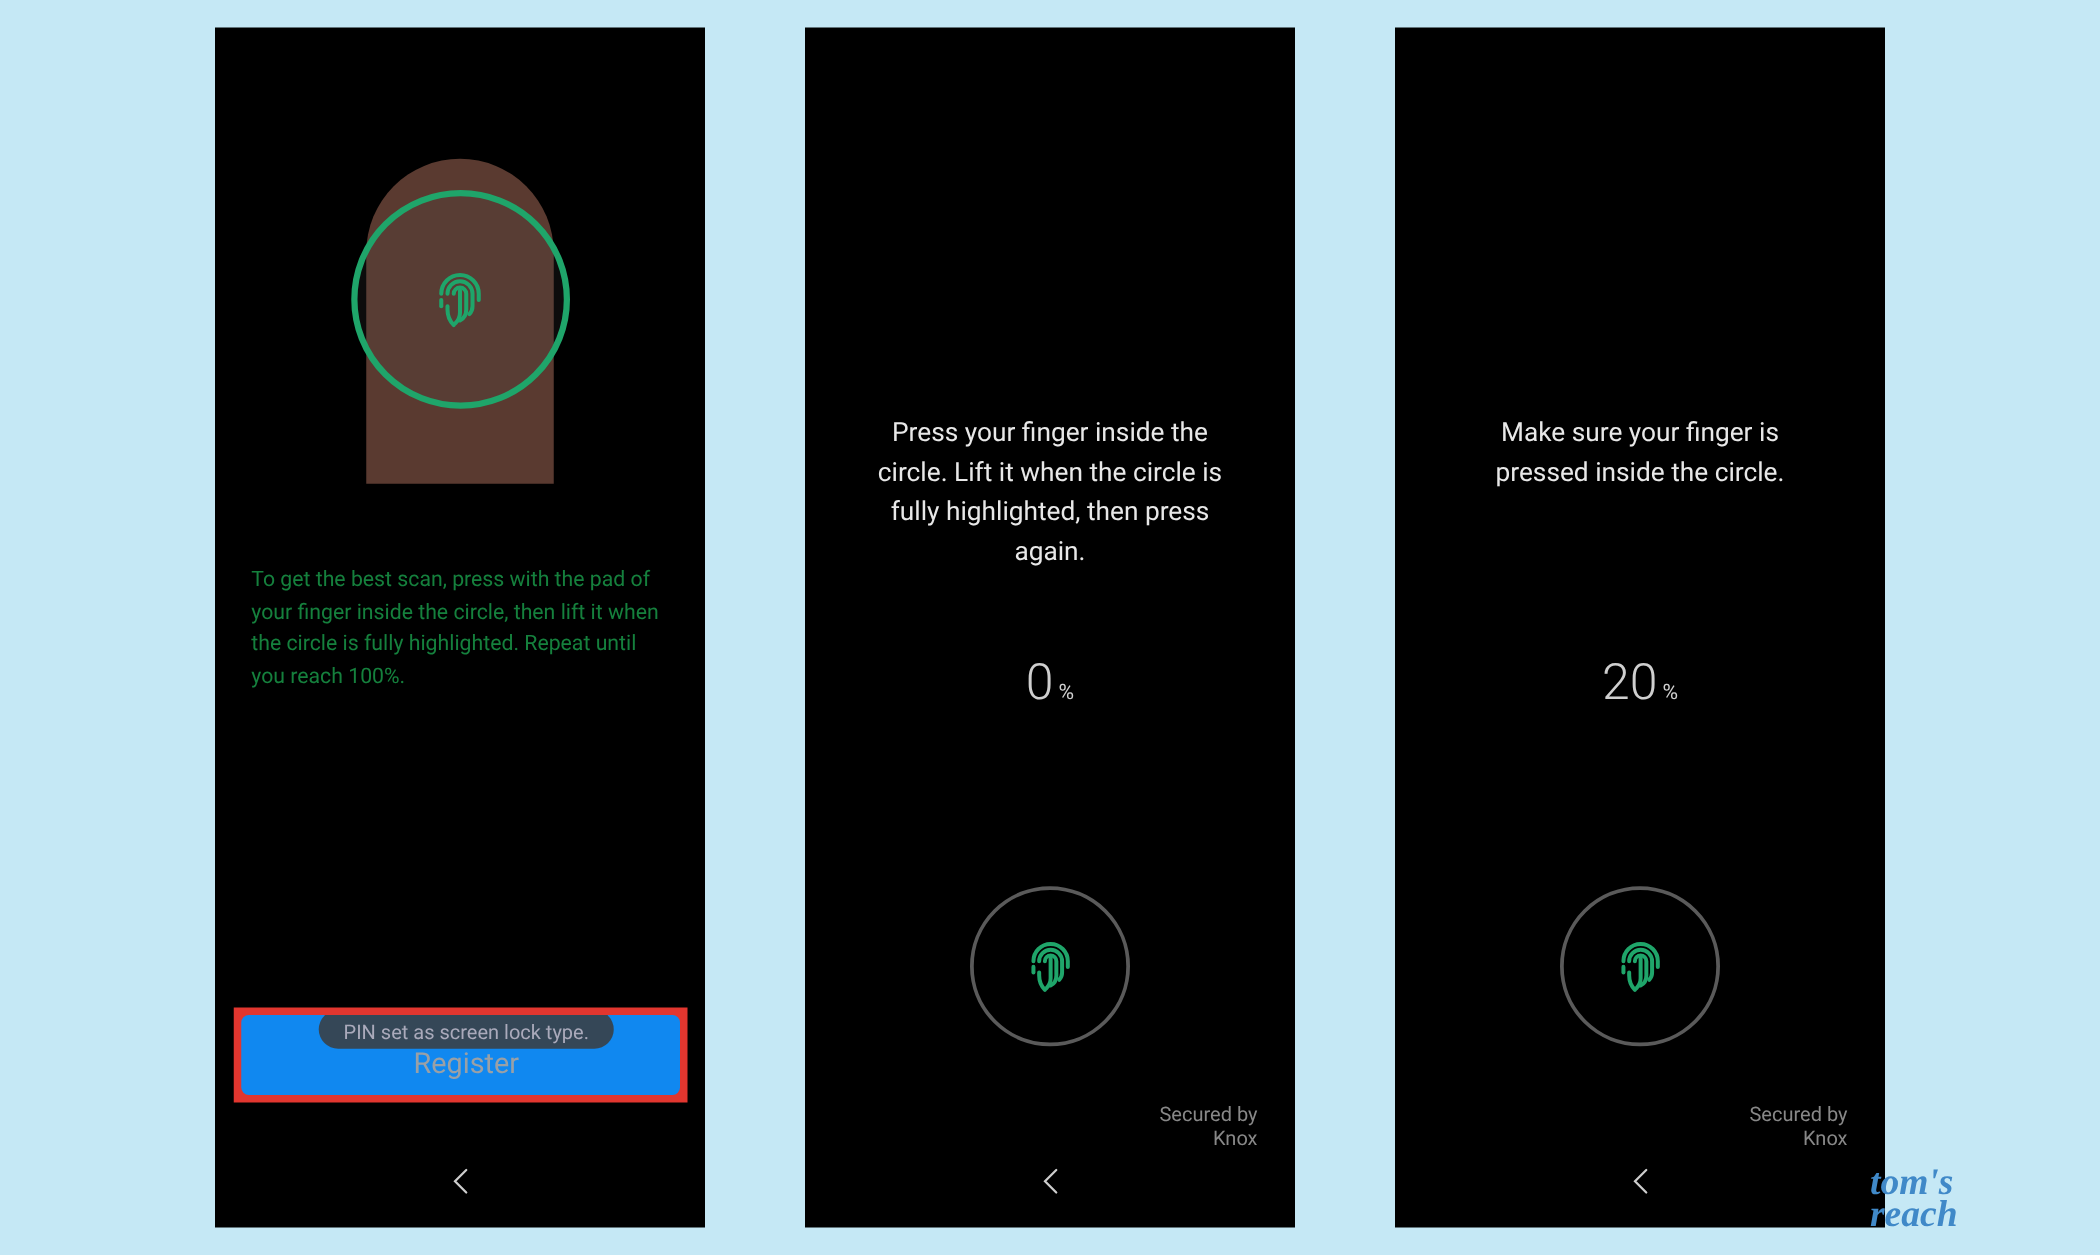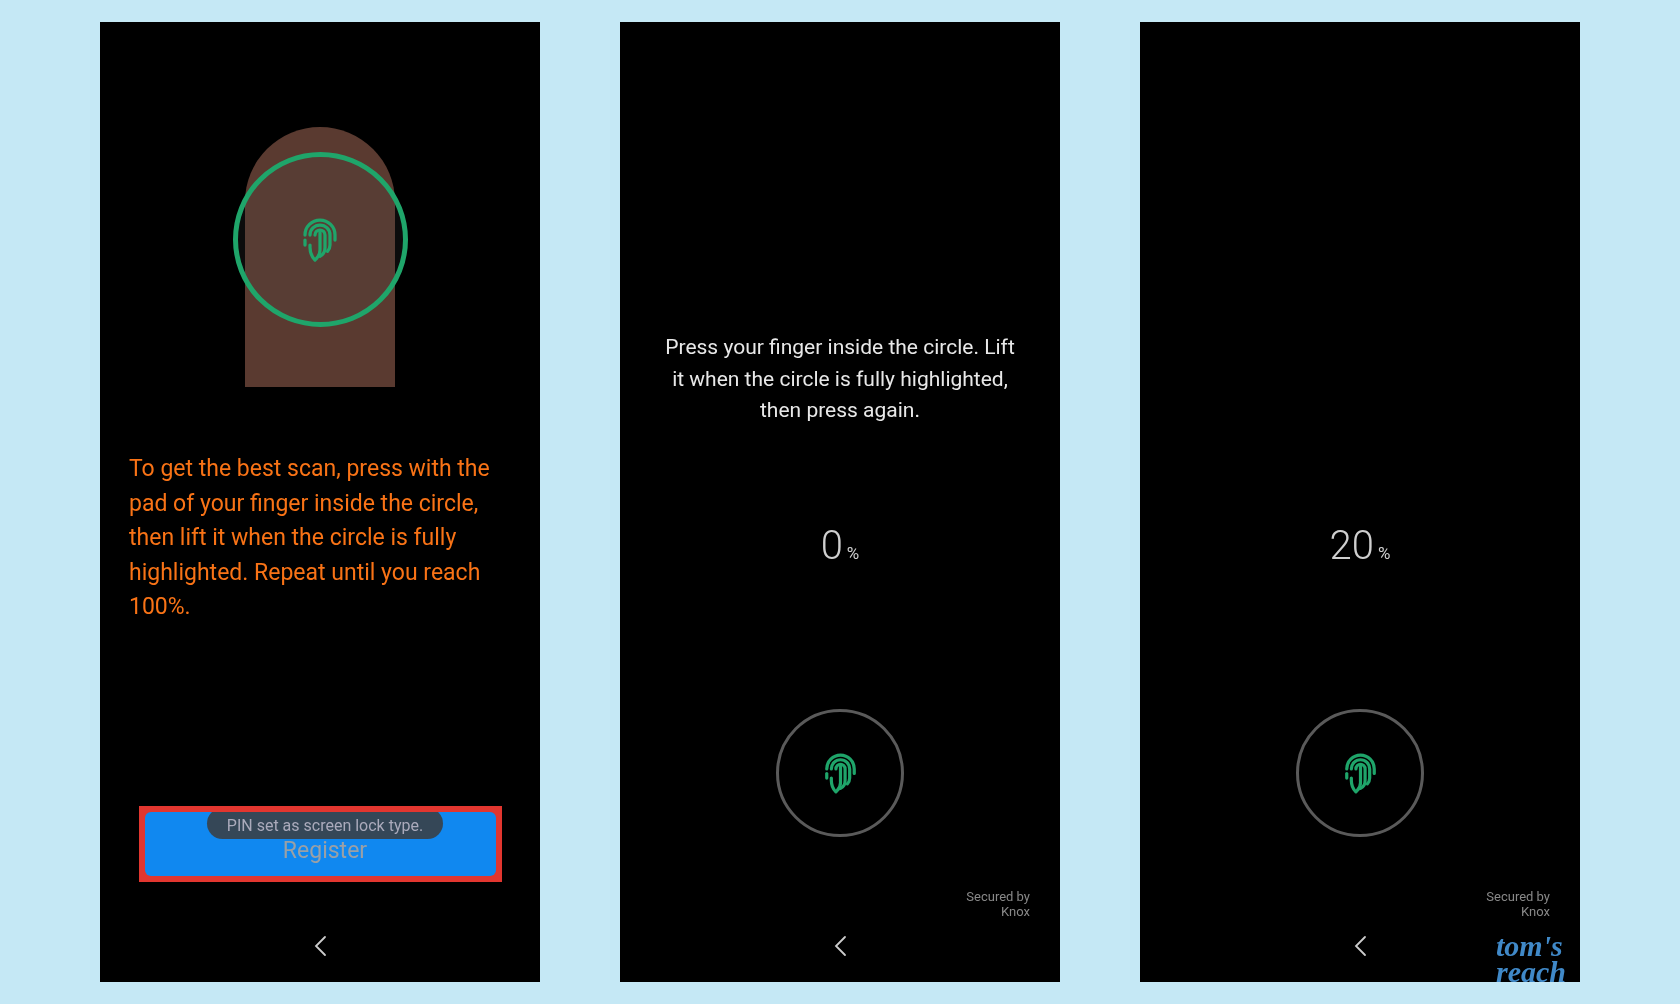--- a/index.html
+++ b/index.html
@@ -12,21 +12,21 @@
     align-items: center;
     justify-content: center;
   }
   .container {
     display: flex;
     gap: 80px;
     align-items: flex-start;
     justify-content: center;
   }
   .phone-screen {
-    width: 440px;
+    width: 392px;
     height: 960px;
     background: #000000;
     position: relative;
     display: flex;
     flex-direction: column;
   }
   
   .finger-illustration {
     position: relative;
     width: 100%;
@@ -53,22 +53,22 @@
     display: flex;
     align-items: center;
     justify-content: center;
     background: rgba(80,80,80,0.15);
   }
   .fp-icon-top {
     width: 60px;
     height: 60px;
   }
   .instruction-text {
-    color: #f97316;
-    font-size: 23px;
+    color: #15803d;
+    font-size: 17px;
     line-height: 1.5;
     padding: 50px 29px 0 29px;
   }
   .instruction-text p { margin-bottom: 22px; }
   .bottom-area {
     position: absolute;
     bottom: 100px;
     left: 0;
     right: 0;
     display: flex;
@@ -159,21 +159,21 @@
   }
   .fp-icon-mid {
     width: 55px;
     height: 55px;
   }
   .secured {
     position: absolute;
     bottom: 62px;
     right: 30px;
     color: #888;
-    font-size: 13px;
+    font-size: 16px;
     text-align: right;
     line-height: 1.2;
   }
   .watermark {
     position: absolute;
     bottom: 20px;
     right: 114px;
     color: #4089c8;
     font-family: Georgia, serif;
     font-style: italic;
@@ -247,20 +247,21 @@
       <div>Knox</div>
     </div>
     <div class="back-chevron">
       <svg width="14" height="22" viewBox="0 0 14 22">
         <path d="M12 2 L3 11 L12 20" fill="none" stroke="#ccc" stroke-width="1.8" stroke-linecap="round"></path>
       </svg>
     </div>
   </div>
 
   <div class="phone-screen">
+    <div class="center-message">Make sure your finger is pressed inside the circle.</div>
     <div class="progress">
       <span class="progress-number">20</span>
       <span class="progress-pct">%</span>
     </div>
     <div class="fp-target">
       <svg class="fp-icon-mid" viewBox="0 0 24 24">
         <g fill="none" stroke="#1fa56a" stroke-width="1.4" stroke-linecap="round">
           <path d="M6 10c0-3.3 2.7-6 6-6s6 2.7 6 6v2"></path>
           <path d="M8 10c0-2.2 1.8-4 4-4s4 1.8 4 4v4c0 1-.5 2-1 2.5"></path>
           <path d="M10 10c0-1.1.9-2 2-2s2 .9 2 2v5c0 2-1 3-2 3.5"></path>

